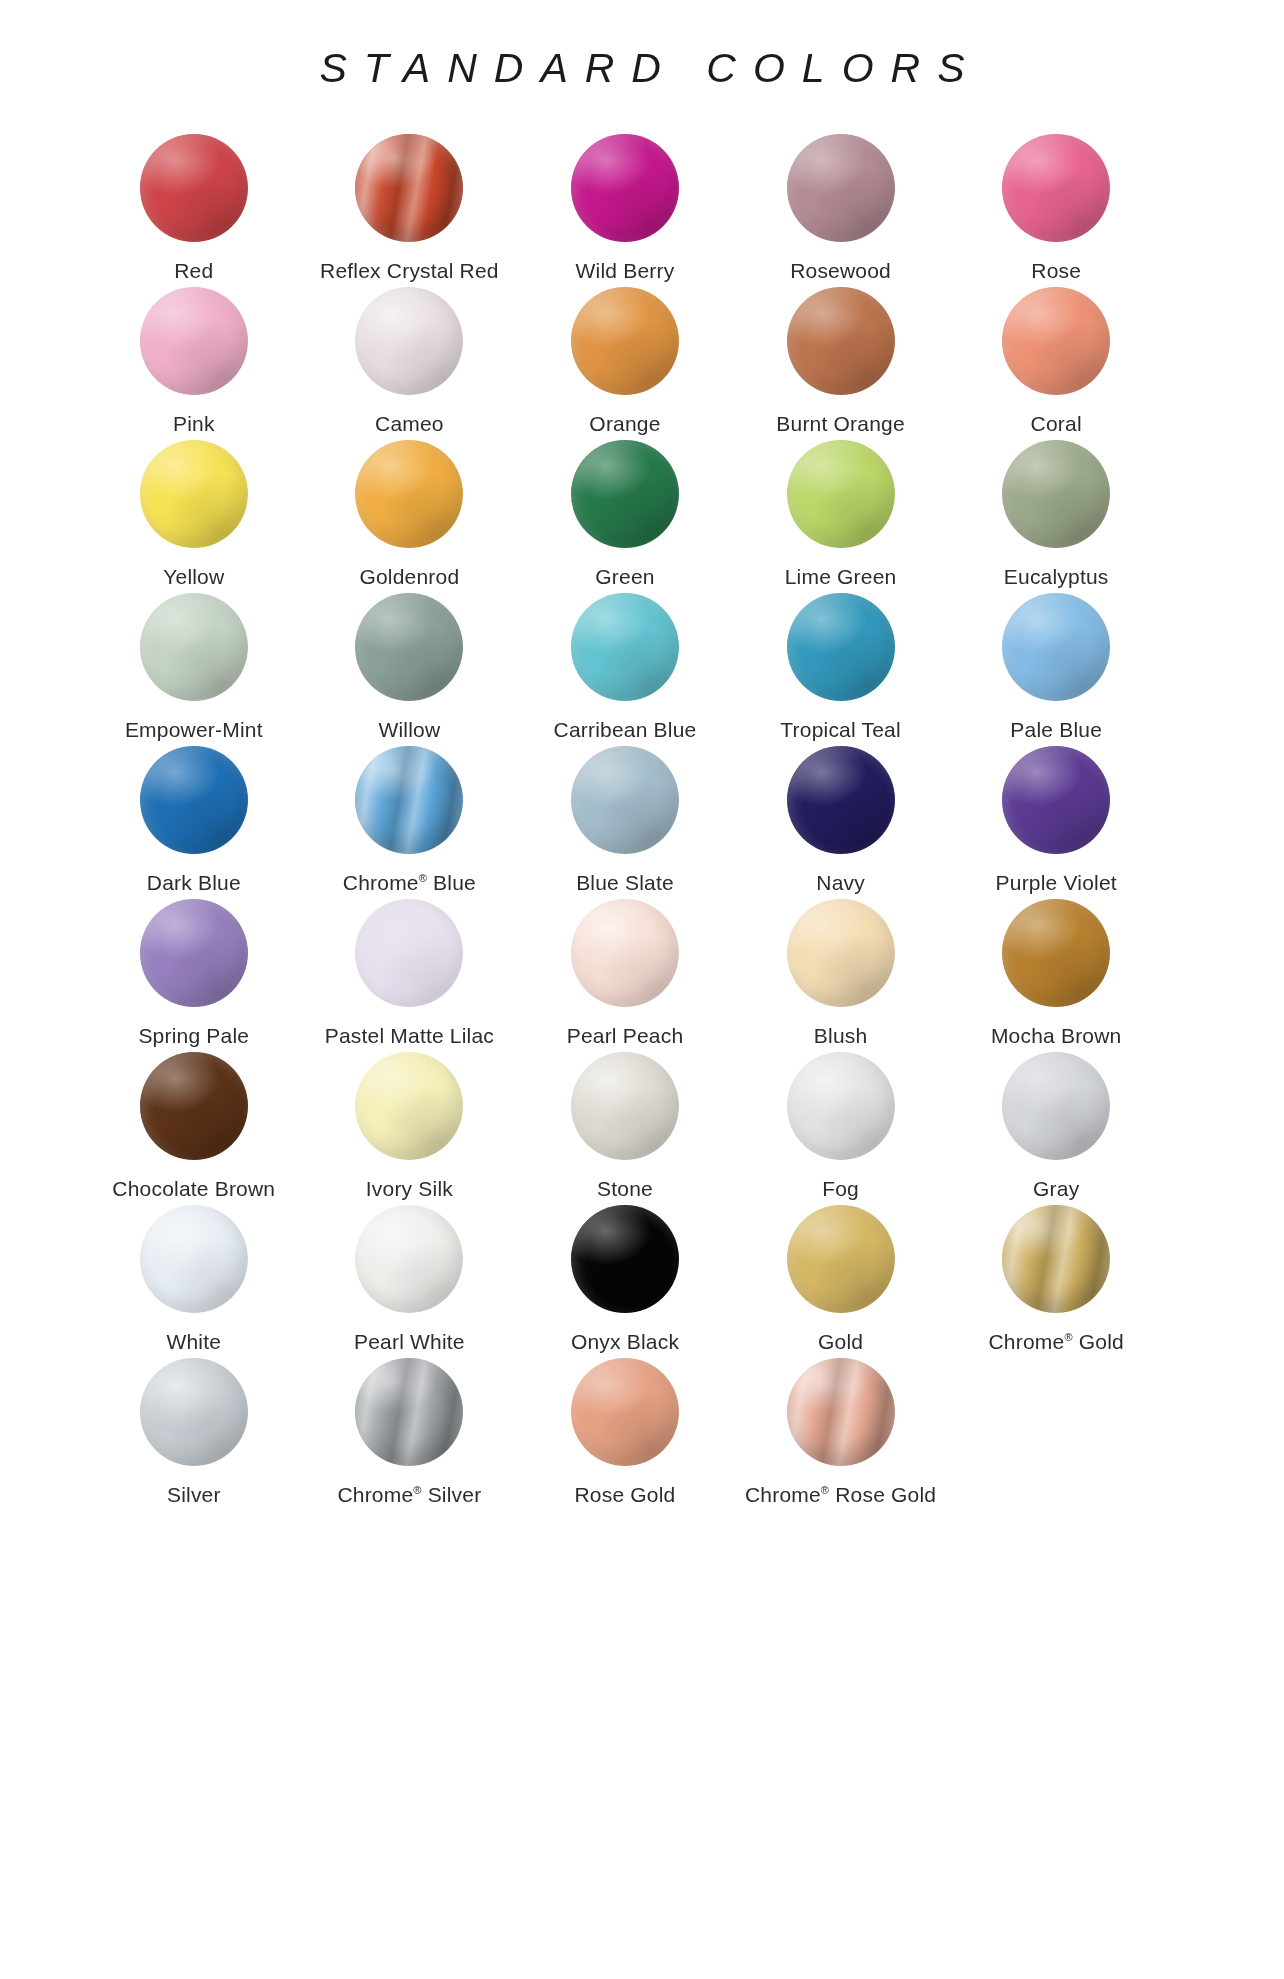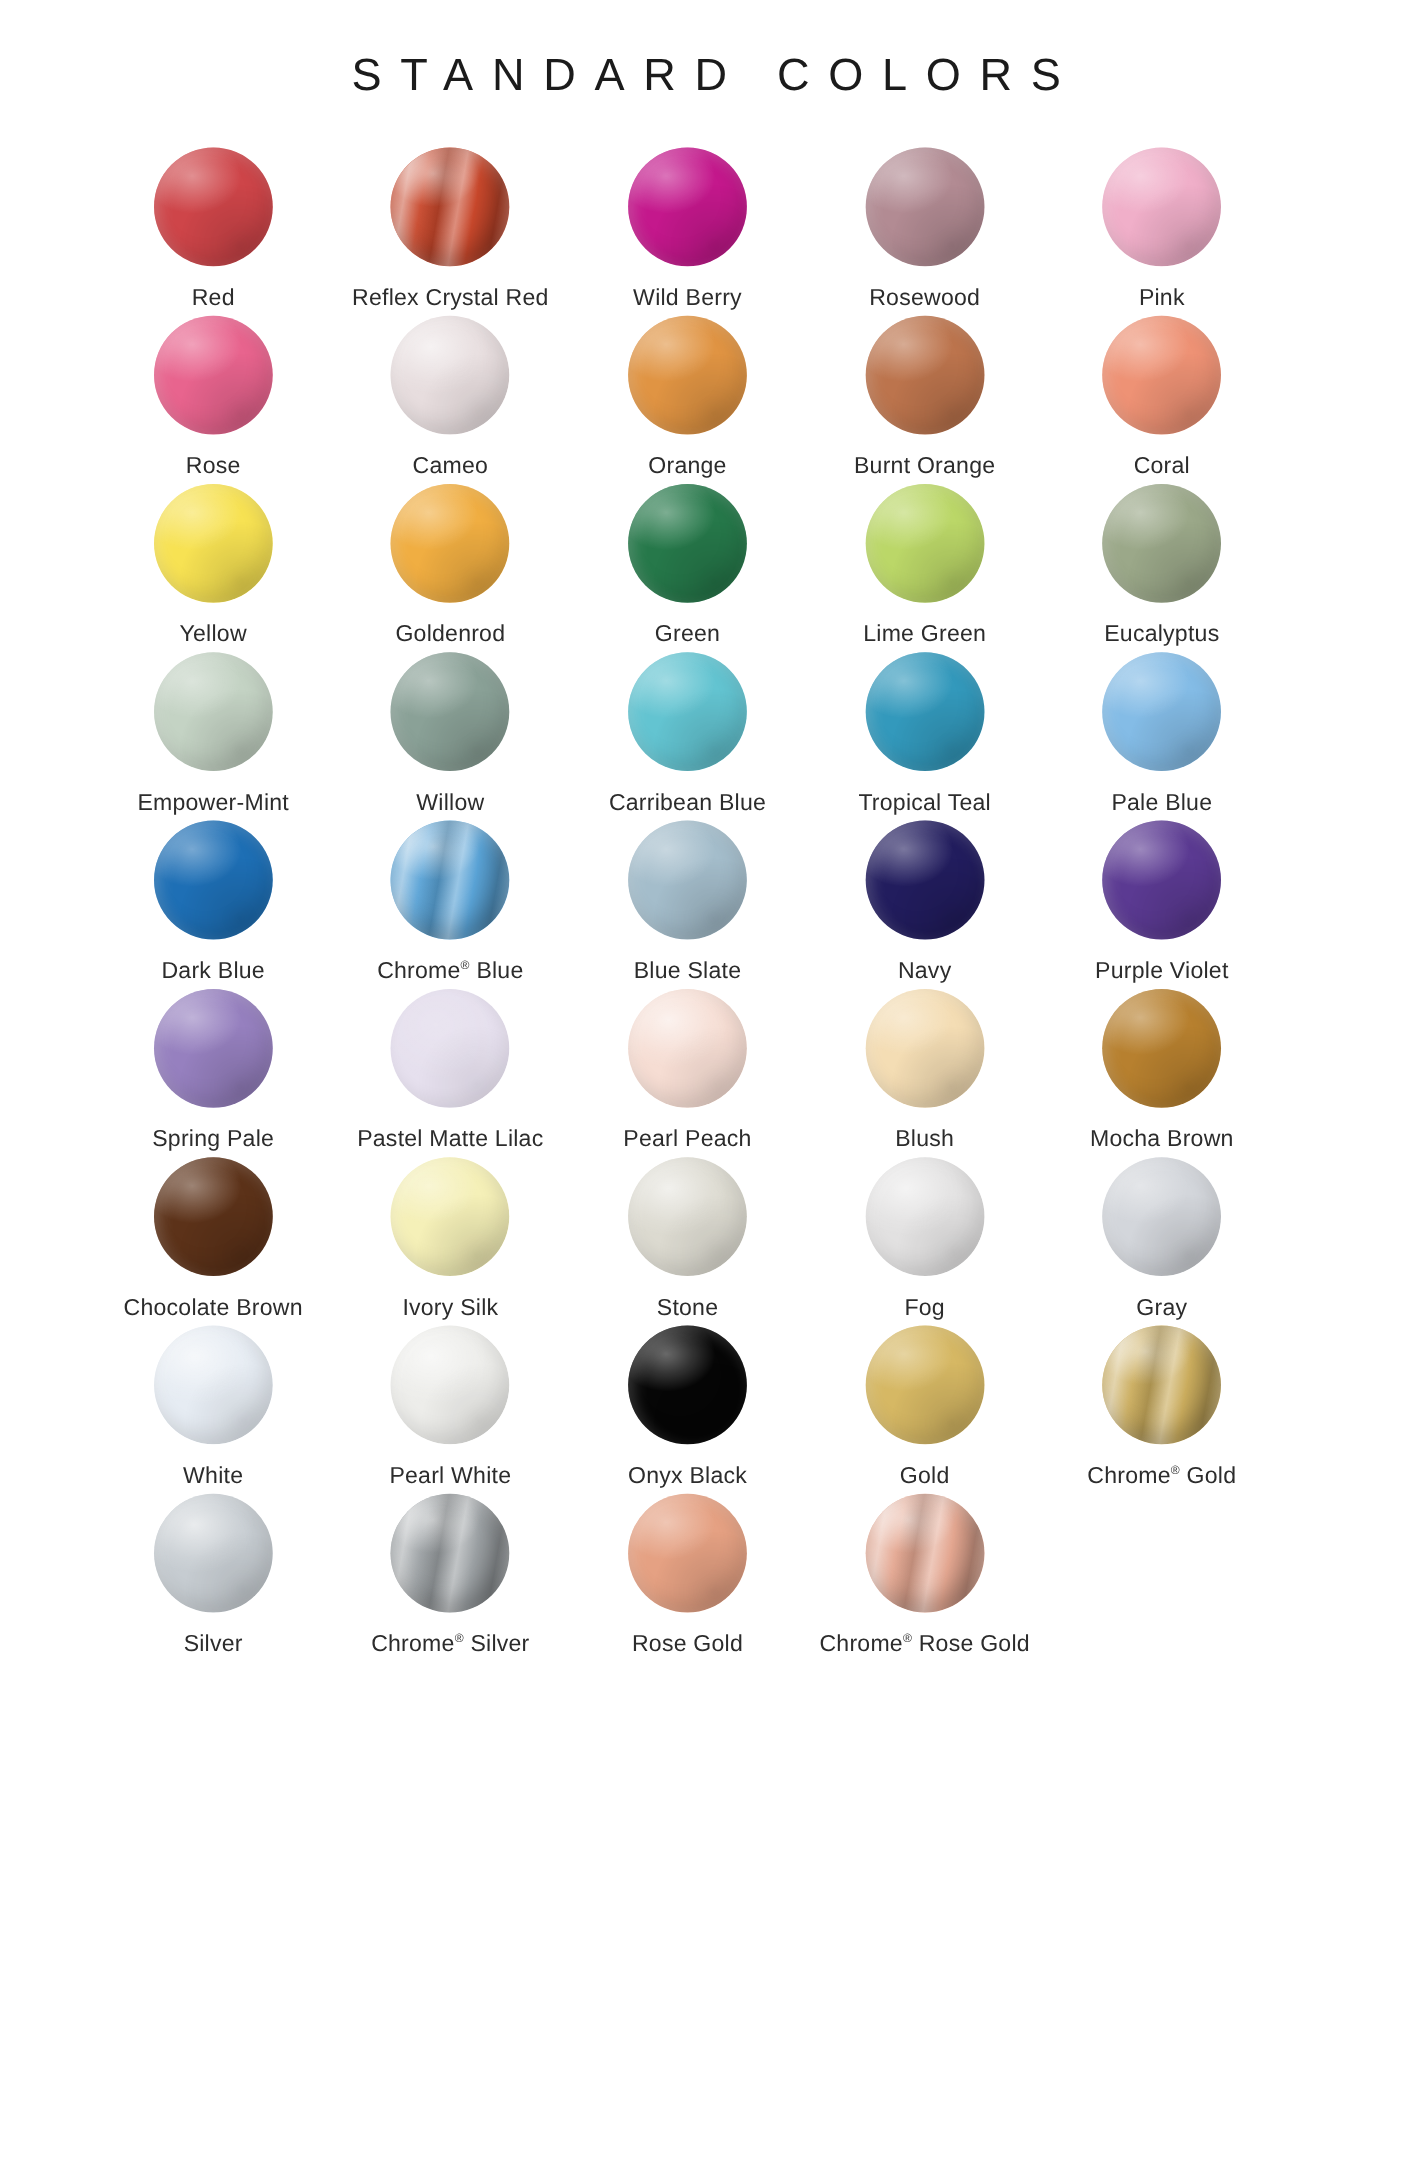--- a/index.html
+++ b/index.html
@@ -23,20 +23,21 @@
   .chart-title {
     text-align: center;
     font-size: 41px;
     font-weight: 400;
     letter-spacing: 17px;
     color: #1b1b1b;
     padding-top: 45px;
     padding-left: 17px;
     font-family: "Liberation Sans", sans-serif;
     white-space: pre;
+    font-style: italic;
   }
 
   .swatch-grid {
     margin-top: 42px;
     padding: 0 120px 0 86px;
     display: grid;
     grid-template-columns: repeat(5, 1fr);
     grid-auto-rows: 153px;
     column-gap: 0px;
     row-gap: 0px;
@@ -164,32 +165,32 @@
         <div class="swatch-label">Wild Berry</div>
       </div>
       <div class="swatch-cell">
         <div class="swatch-wrap">
           <div class="swatch-dot" style="background: rgb(178, 139, 147);"></div>
         </div>
         <div class="swatch-label">Rosewood</div>
       </div>
       <div class="swatch-cell">
         <div class="swatch-wrap">
+          <div class="swatch-dot" style="background: rgb(232, 100, 142);"></div>
+        </div>
+        <div class="swatch-label">Rose</div>
+      </div>
+      <div class="swatch-cell">
+        <div class="swatch-wrap">
           <div class="swatch-dot" style="background: rgb(240, 175, 201);"></div>
         </div>
         <div class="swatch-label">Pink</div>
       </div>
       <div class="swatch-cell">
         <div class="swatch-wrap">
-          <div class="swatch-dot" style="background: rgb(232, 100, 142);"></div>
-        </div>
-        <div class="swatch-label">Rose</div>
-      </div>
-      <div class="swatch-cell">
-        <div class="swatch-wrap">
           <div class="swatch-dot pearl" style="background: rgb(231, 221, 222);"></div>
         </div>
         <div class="swatch-label">Cameo</div>
       </div>
       <div class="swatch-cell">
         <div class="swatch-wrap">
           <div class="swatch-dot" style="background: rgb(224, 148, 67);"></div>
         </div>
         <div class="swatch-label">Orange</div>
       </div>

